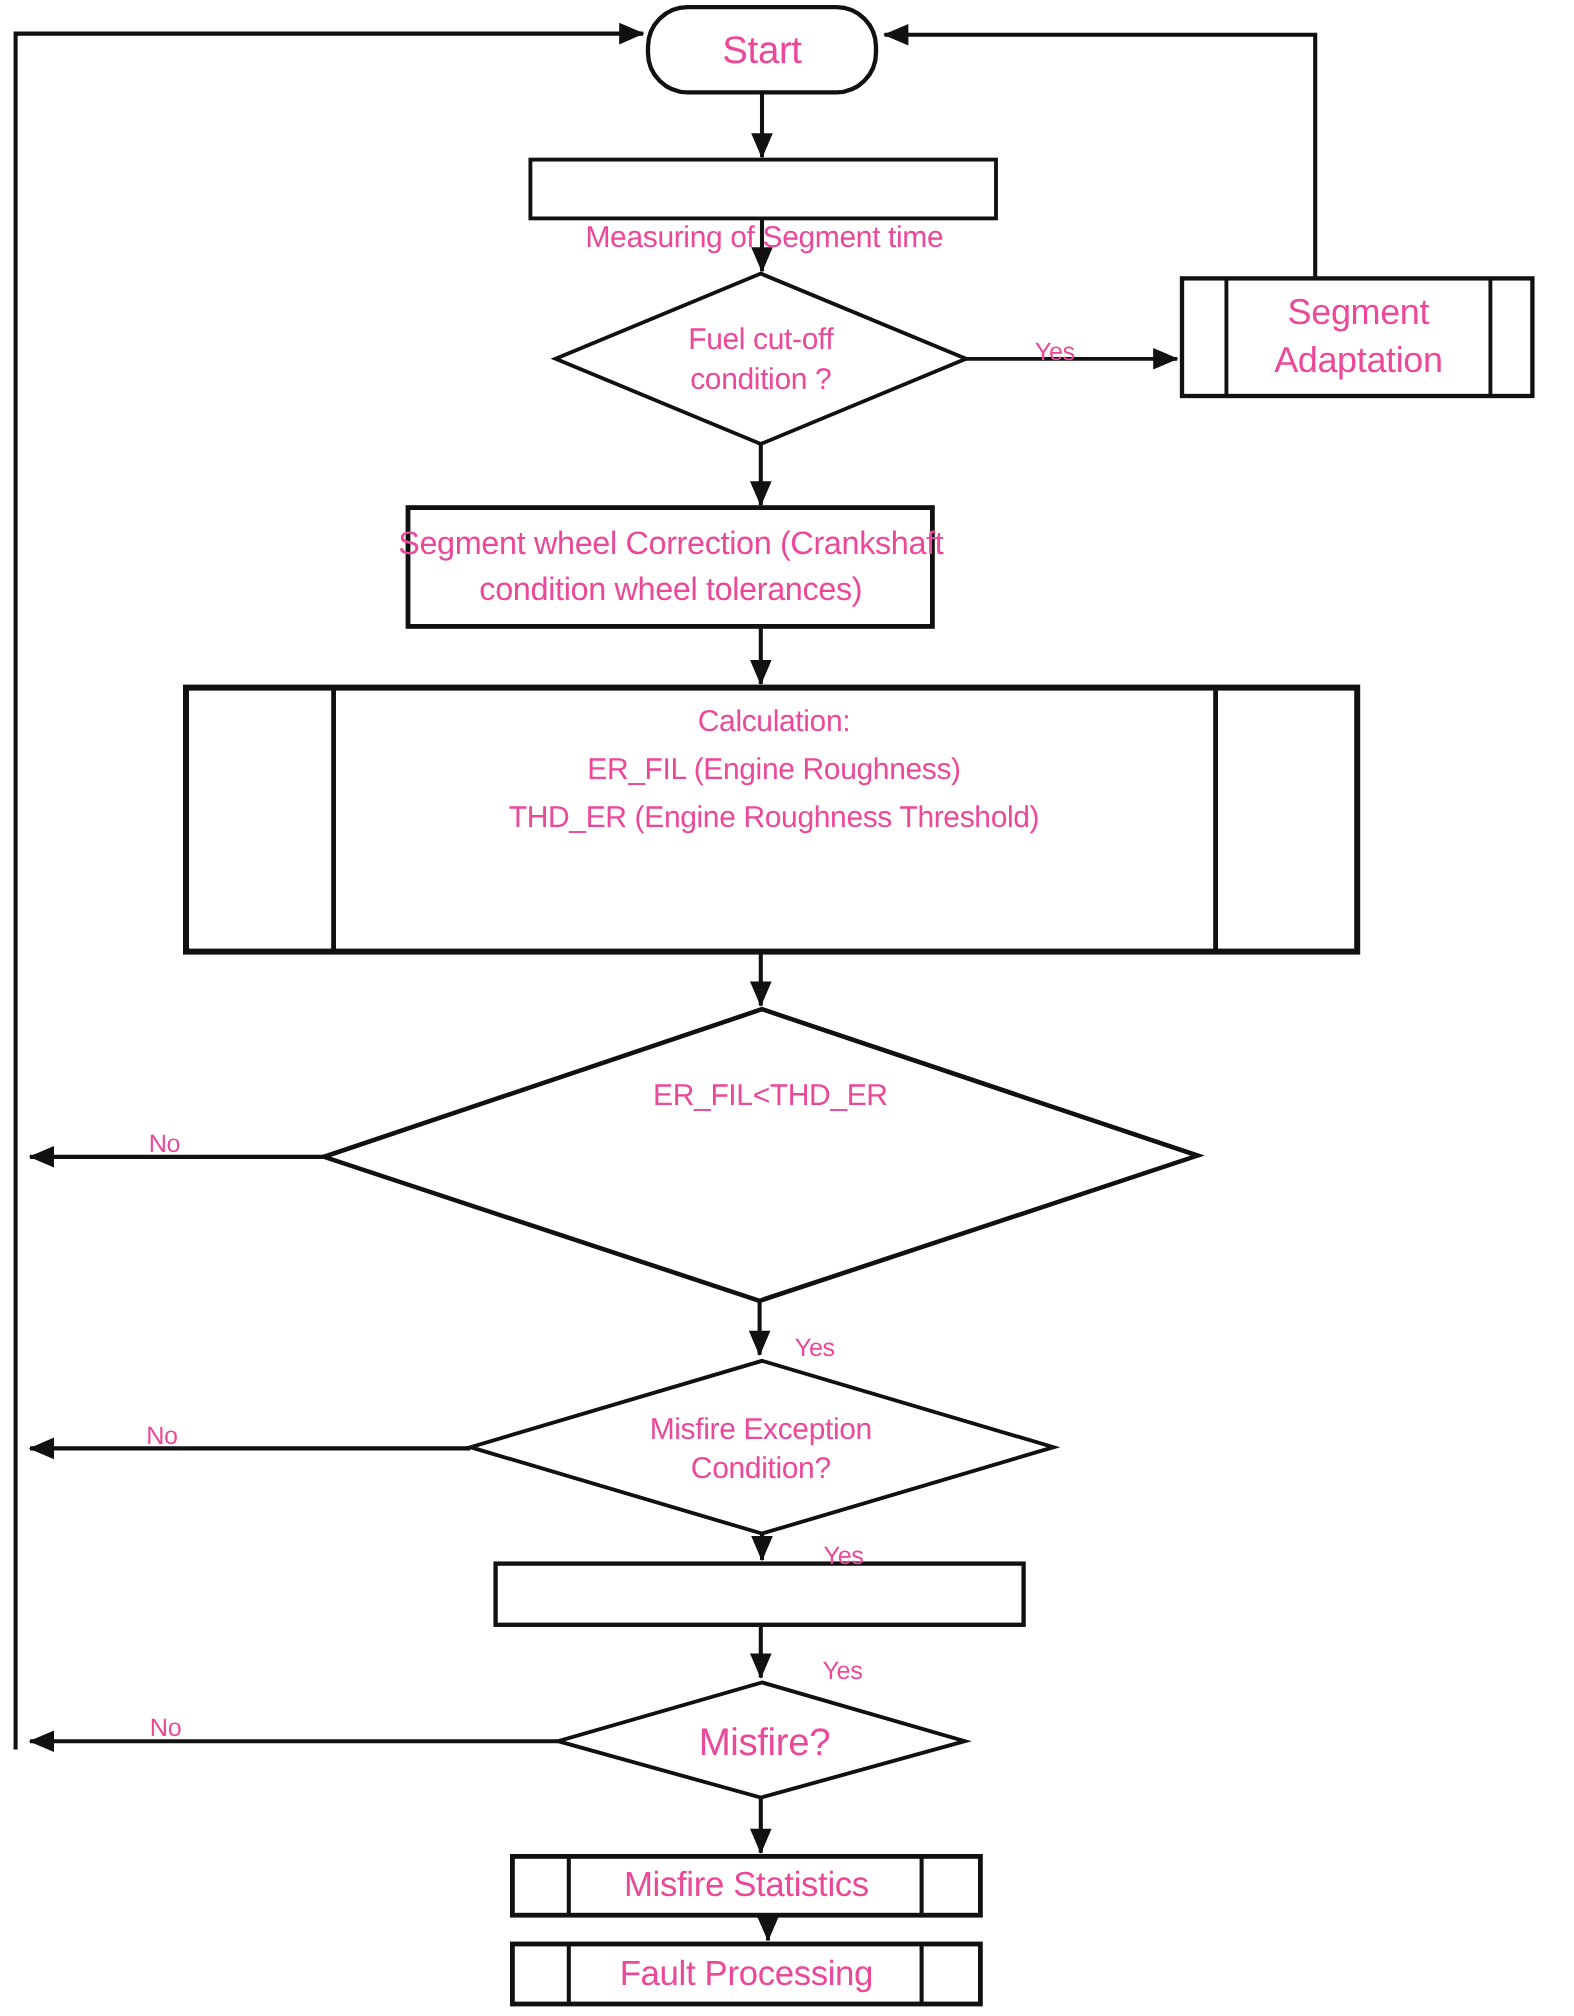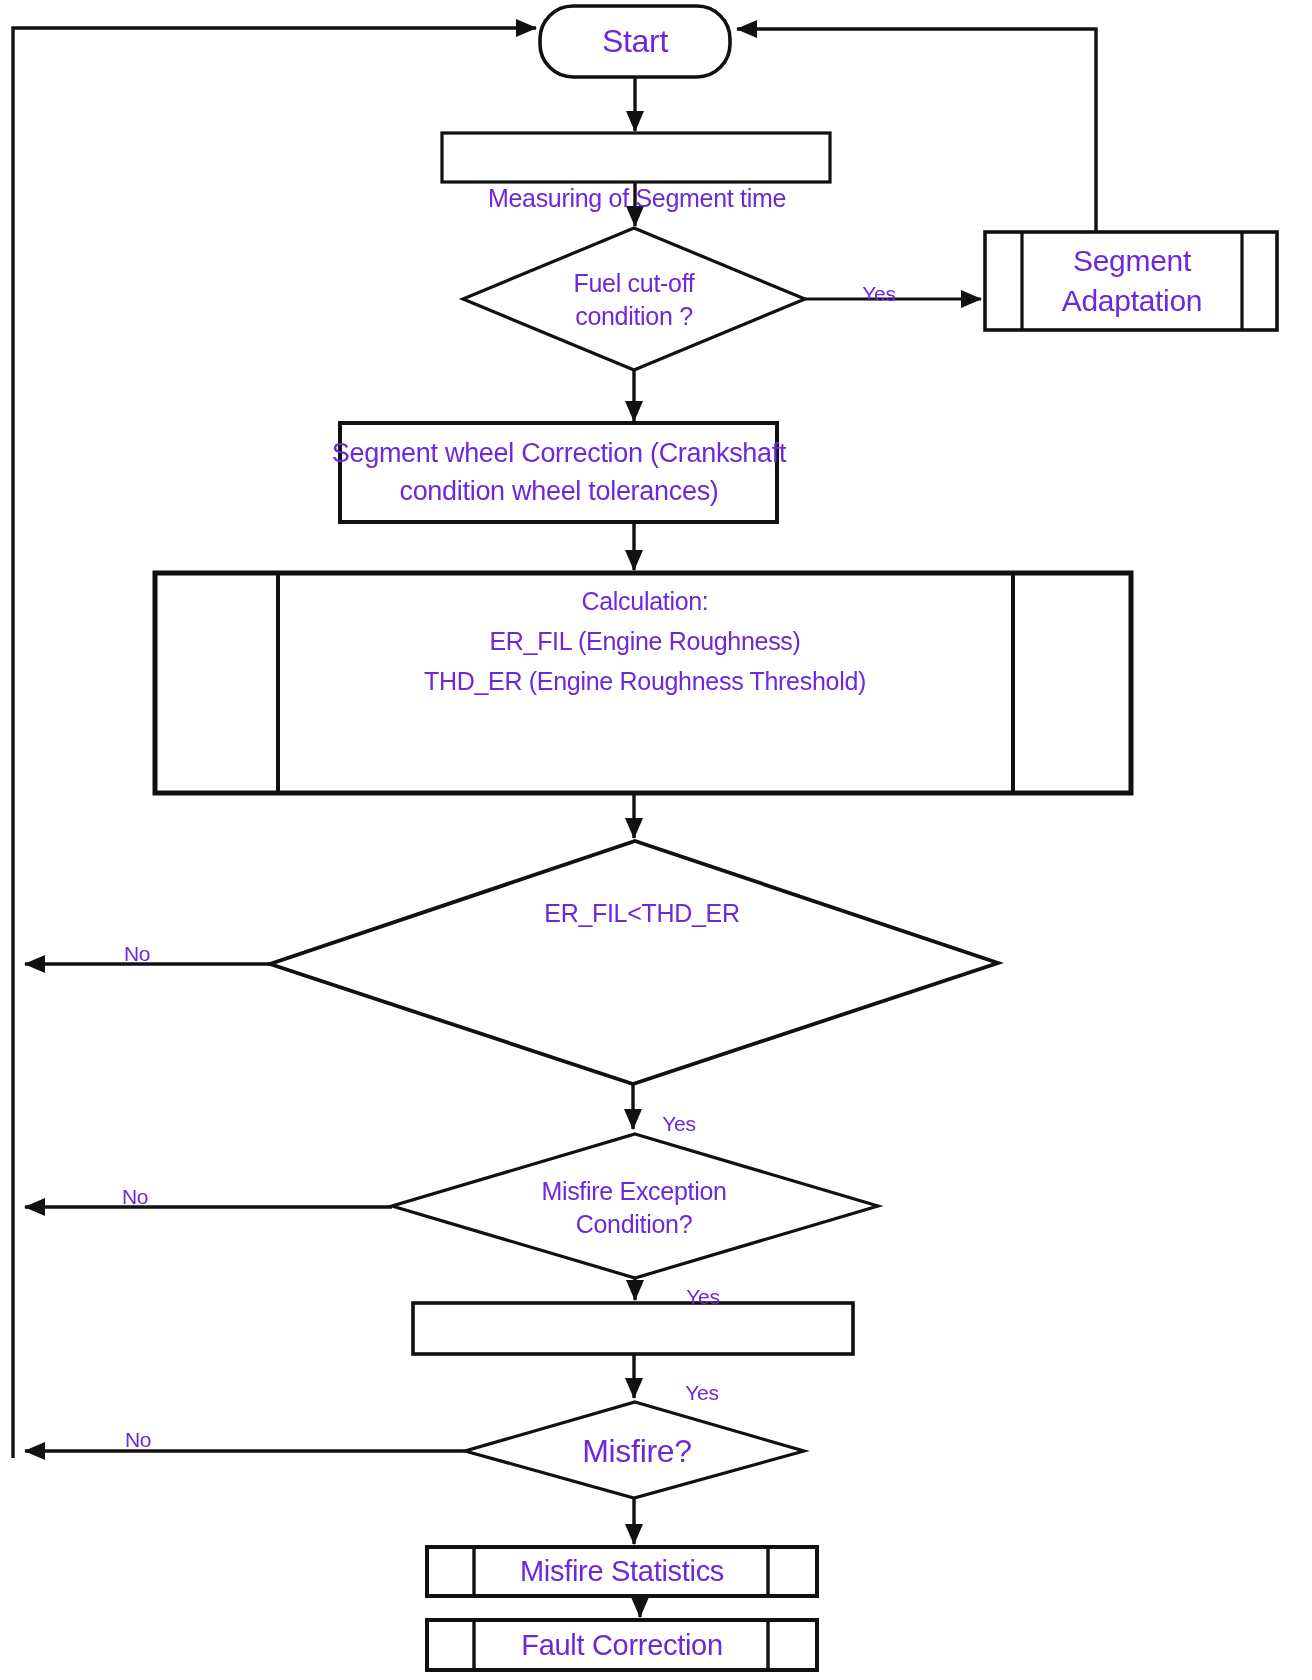--- a/index.html
+++ b/index.html
@@ -11,21 +11,21 @@
     font-family: "Liberation Sans", sans-serif;
     color: #111111;
     overflow: hidden;
   }
   #canvas { position: absolute; left: 0; top: 0; }
   .lbl {
     position: absolute;
     transform: translate(-50%, -50%);
     text-align: center;
     white-space: nowrap;
-    color: #6d28d9;
+    color: #ec4899;
     letter-spacing: -0.3px;
     line-height: 1.3;
   }
   .lbl .ln { display: block; }
   .f32 { font-size: 32px; }
   .f30 { font-size: 30px; line-height: 40px; }
   .f29 { font-size: 29px; }
   .f27 { font-size: 21px; margin-top: 13px; }
   .f27t { font-size: 27px; line-height: 38px; }
   .f25 { font-size: 25px; line-height: 33px; }
@@ -152,15 +152,15 @@
 
 
   <div class="lbl f27" style="left:702px; top:1380px;">Yes</div>
 
   <div class="lbl f32" style="left:637px; top:1452px;">Misfire?</div>
 
   <div class="lbl f27" style="left:138px; top:1427px;">No</div>
 
   <div class="lbl f29" style="left:622px; top:1572px;text-align:center;">Misfire Statistics</div>
 
-  <div class="lbl f29" style="left:622px; top:1646px;">Fault Correction</div>
+  <div class="lbl f29" style="left:622px; top:1646px;">Fault Processing</div>
 
 </div>
 
 </body></html>

